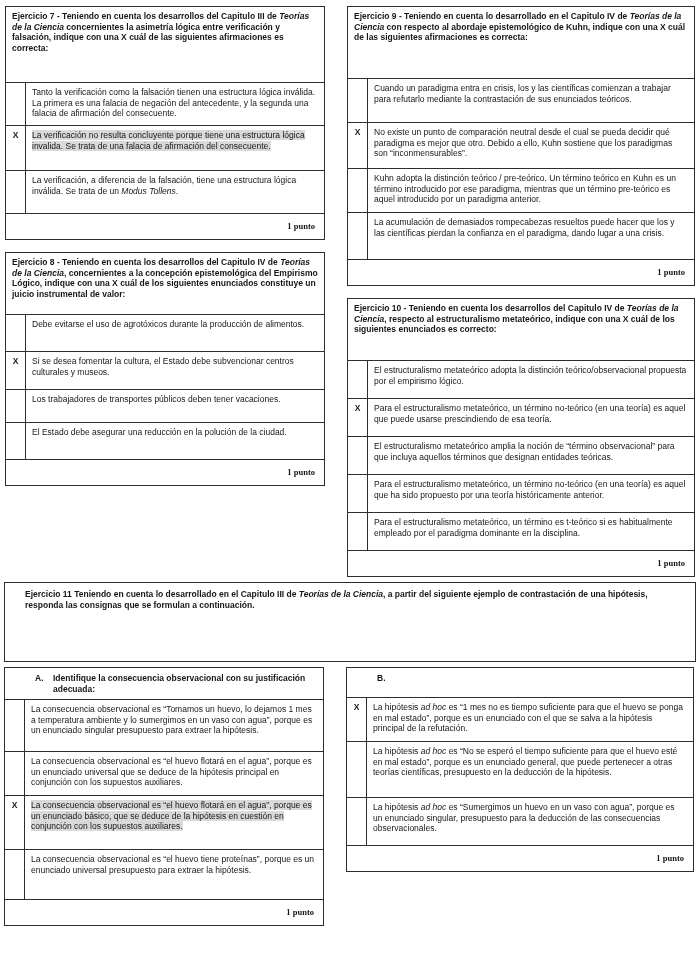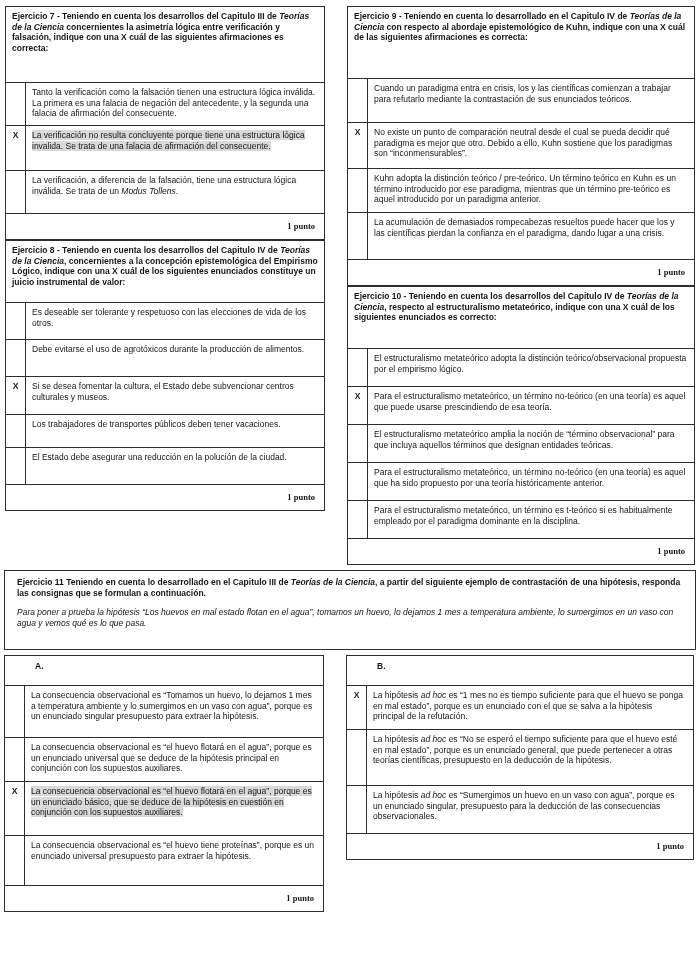--- a/index.html
+++ b/index.html
@@ -6,29 +6,29 @@
   .page{
     position:relative;width:700px;height:970px;box-sizing:border-box;
     padding:6px 4px 0 4px;background:#fff;overflow:hidden;
     font-family:"Liberation Sans","DejaVu Sans",sans-serif;
     font-size:8.5px;line-height:10.5px;color:#161616;
   }
   .cols{display:flex;justify-content:center;}
   .colL{flex:0 0 320px;width:320px;margin-right:22px;}
   .colR{flex:0 0 348px;width:348px;}
   .qtable{border:1px solid #2d2d2d;background:#fff;box-sizing:border-box;}
-  .mt6{margin-top:0;}
+  .mt6{margin-top:12px;}
   .qhead{font-weight:bold;padding:4px 6px;border-bottom:1px solid #2d2d2d;box-sizing:border-box;}
   .qrow{display:flex;border-bottom:1px solid #2d2d2d;box-sizing:border-box;}
   .xcell{flex:0 0 20px;width:20px;border-right:1px solid #2d2d2d;text-align:center;
          padding-top:4px;font-weight:bold;box-sizing:border-box;}
   .tcell{flex:1;padding:4px 7px 4px 6px;box-sizing:border-box;}
   .qfoot{text-align:right;font-weight:bold;padding:7px 9px 5px;box-sizing:border-box;min-height:25px;font-family:Liberation Serif, serif;}
   .hl{background:#d9d9d9;-webkit-box-decoration-break:clone;box-decoration-break:clone;}
-  .ej11{border:1px solid #2d2d2d;margin-top:5px;padding:6px 12px;box-sizing:border-box;min-height:80px;}
+  .ej11{border:1px solid #2d2d2d;margin-top:5px;padding:6px 20px;box-sizing:border-box;min-height:80px;}
   .ej11 .title{font-weight:bold;}
   .ej11 .intro{font-style:italic;margin-top:9px;}
   .cols2{display:flex;margin-top:5px;}
   .abhead{display:flex;border-bottom:1px solid #2d2d2d;font-weight:bold;
           padding:5px 6px 5px 30px;box-sizing:border-box;min-height:30px;}
   .abletter{flex:0 0 18px;}
   .abtitle{flex:1;}
   .wm{
     position:absolute;left:57px;top:297px;z-index:5;
     font-family:"DejaVu Sans",sans-serif;font-weight:bold;
@@ -58,24 +58,20 @@
         </div>
         <div class="qrow" style="min-height:43px">
           <div class="xcell"></div>
           <div class="tcell">La verificación, a diferencia de la falsación, tiene una estructura lógica inválida. Se trata de un <i>Modus Tollens</i>.</div>
         </div>
         <div class="qfoot">1 punto</div>
       </div>
 
       <div class="qtable mt6">
         <div class="qhead" style="min-height:62px">Ejercicio 8 - Teniendo en cuenta los desarrollos del Capitulo IV de <i>Teorías de la Ciencia</i>, concernientes a la concepción epistemológica del Empirismo Lógico, indique con una X cuál de los siguientes enunciados constituye un juicio instrumental de valor:</div>
-        <div class="qrow" style="min-height:37px">
-          <div class="xcell"></div>
-          <div class="tcell">Es deseable ser tolerante y respetuoso con las elecciones de vida de los otros.</div>
-        </div>
         <div class="qrow" style="min-height:37px">
           <div class="xcell"></div>
           <div class="tcell">Debe evitarse el uso de agrotóxicos durante la producción de alimentos.</div>
         </div>
         <div class="qrow" style="min-height:38px">
           <div class="xcell">X</div>
           <div class="tcell">Si se desea fomentar la cultura, el Estado debe subvencionar centros culturales y museos.</div>
         </div>
         <div class="qrow" style="min-height:33px">
           <div class="xcell"></div>
@@ -134,29 +130,29 @@
           <div class="xcell"></div>
           <div class="tcell">Para el estructuralismo metateórico, un término es t-teórico si es habitualmente empleado por el paradigma dominante en la disciplina.</div>
         </div>
         <div class="qfoot">1 punto</div>
       </div>
     </div>
   </div>
 
   <div class="ej11">
     <div class="title">Ejercicio 11 Teniendo en cuenta lo desarrollado en el Capitulo III de <i>Teorías de la Ciencia</i>, a partir del siguiente ejemplo de contrastación de una hipótesis, responda las consignas que se formulan a continuación.</div>
-    <div class="intro">Para poner a prueba la hipótesis “Los huevos en mal estado flotan en el agua”, tomamos un huevo, lo dejamos 1 mes a temperatura ambiente, lo sumergimos en un vaso con agua y vemos qué es lo que pasa.</div>
   </div>
 
   <div class="cols2">
 
     <div class="colL">
       <div class="qtable">
         <div class="abhead">
           <span class="abletter">A.</span>
+          <span class="abtitle">Identifique la consecuencia observacional con su justificación adecuada:</span>
         </div>
         <div class="qrow" style="min-height:52px">
           <div class="xcell"></div>
           <div class="tcell">La consecuencia observacional es “Tomamos un huevo, lo dejamos 1 mes a temperatura ambiente y lo sumergimos en un vaso con agua”, porque es un enunciado singular presupuesto para extraer la hipótesis.</div>
         </div>
         <div class="qrow" style="min-height:44px">
           <div class="xcell"></div>
           <div class="tcell">La consecuencia observacional es “el huevo flotará en el agua”, porque es un enunciado universal que se deduce de la hipótesis principal en conjunción con los supuestos auxiliares.</div>
         </div>
         <div class="qrow" style="min-height:54px">

